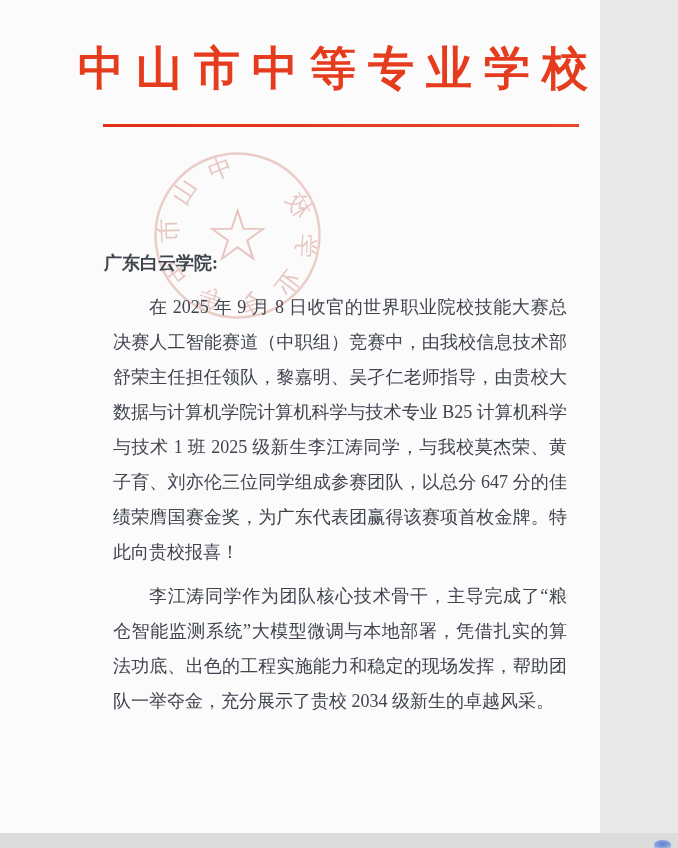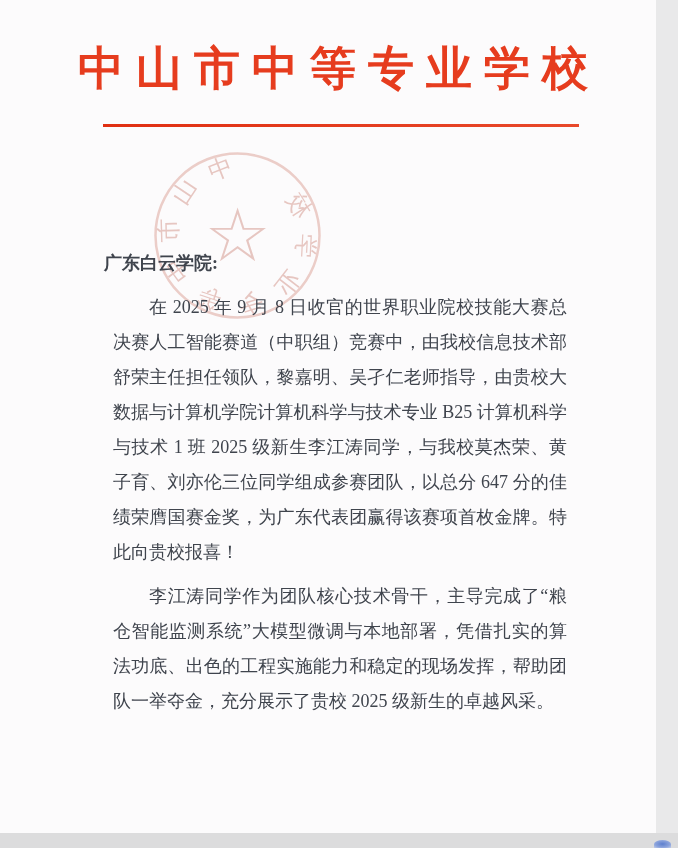--- a/index.html
+++ b/index.html
@@ -3,21 +3,21 @@
 <meta charset="utf-8">
 <style>
   html,body{margin:0;padding:0;}
   body{
     width:678px;height:848px;
     background:#e9e9ea;
     font-family:"Liberation Serif","DejaVu Serif",serif;
     position:relative;overflow:hidden;
   }
   .page{
-    position:absolute;left:0;top:0;width:656px;height:833px;
+    position:absolute;left:0;top:0;width:600px;height:833px;
     background:#fcfbfc;
     overflow:hidden;
   }
   
   .letterhead{
     position:absolute;top:38px;left:0;width:678px;
     margin:0;text-align:center;
     font-size:46px;font-weight:700;
     letter-spacing:12px;
     color:#e63c1e;
@@ -89,20 +89,20 @@
       <path id="sealTextPath" d="M 87.5 27 A 60.5 60.5 0 1 1 87.49 27" fill="none"></path>
       <text class="seal-ring-text"><textPath href="#sealTextPath" startOffset="4">中山市中等专业学校</textPath></text>
       <text x="87.5" y="113" text-anchor="middle" class="seal-star">☆</text>
     </svg>
   </div>
 
 
   <div class="letter-body">
     <p class="salutation">广东白云学院:</p>
     <p class="para">在 2025 年 9 月 8 日收官的世界职业院校技能大赛总决赛人工智能赛道（中职组）竞赛中，由我校信息技术部舒荣主任担任领队，黎嘉明、吴孑仁老师指导，由贵校大数据与计算机学院计算机科学与技术专业 B25 计算机科学与技术 1 班 2025 级新生李江涛同学，与我校莫杰荣、黄子育、刘亦伦三位同学组成参赛团队，以总分 647 分的佳绩荣膺国赛金奖，为广东代表团赢得该赛项首枚金牌。特此向贵校报喜！</p>
-    <p class="para">李江涛同学作为团队核心技术骨干，主导完成了“粮仓智能监测系统”大模型微调与本地部署，凭借扎实的算法功底、出色的工程实施能力和稳定的现场发挥，帮助团队一举夺金，充分展示了贵校 2025 级新生的卓越风采。</p>
+    <p class="para">李江涛同学作为团队核心技术骨干，主导完成了“粮仓智能监测系统”大模型微调与本地部署，凭借扎实的算法功底、出色的工程实施能力和稳定的现场发挥，帮助团队一举夺金，充分展示了贵校 2034 级新生的卓越风采。</p>
   </div>
 
 </div>
 
 <div class="scan-strip">
   <div class="blue-mark"></div>
 </div>
 
 </body></html>

